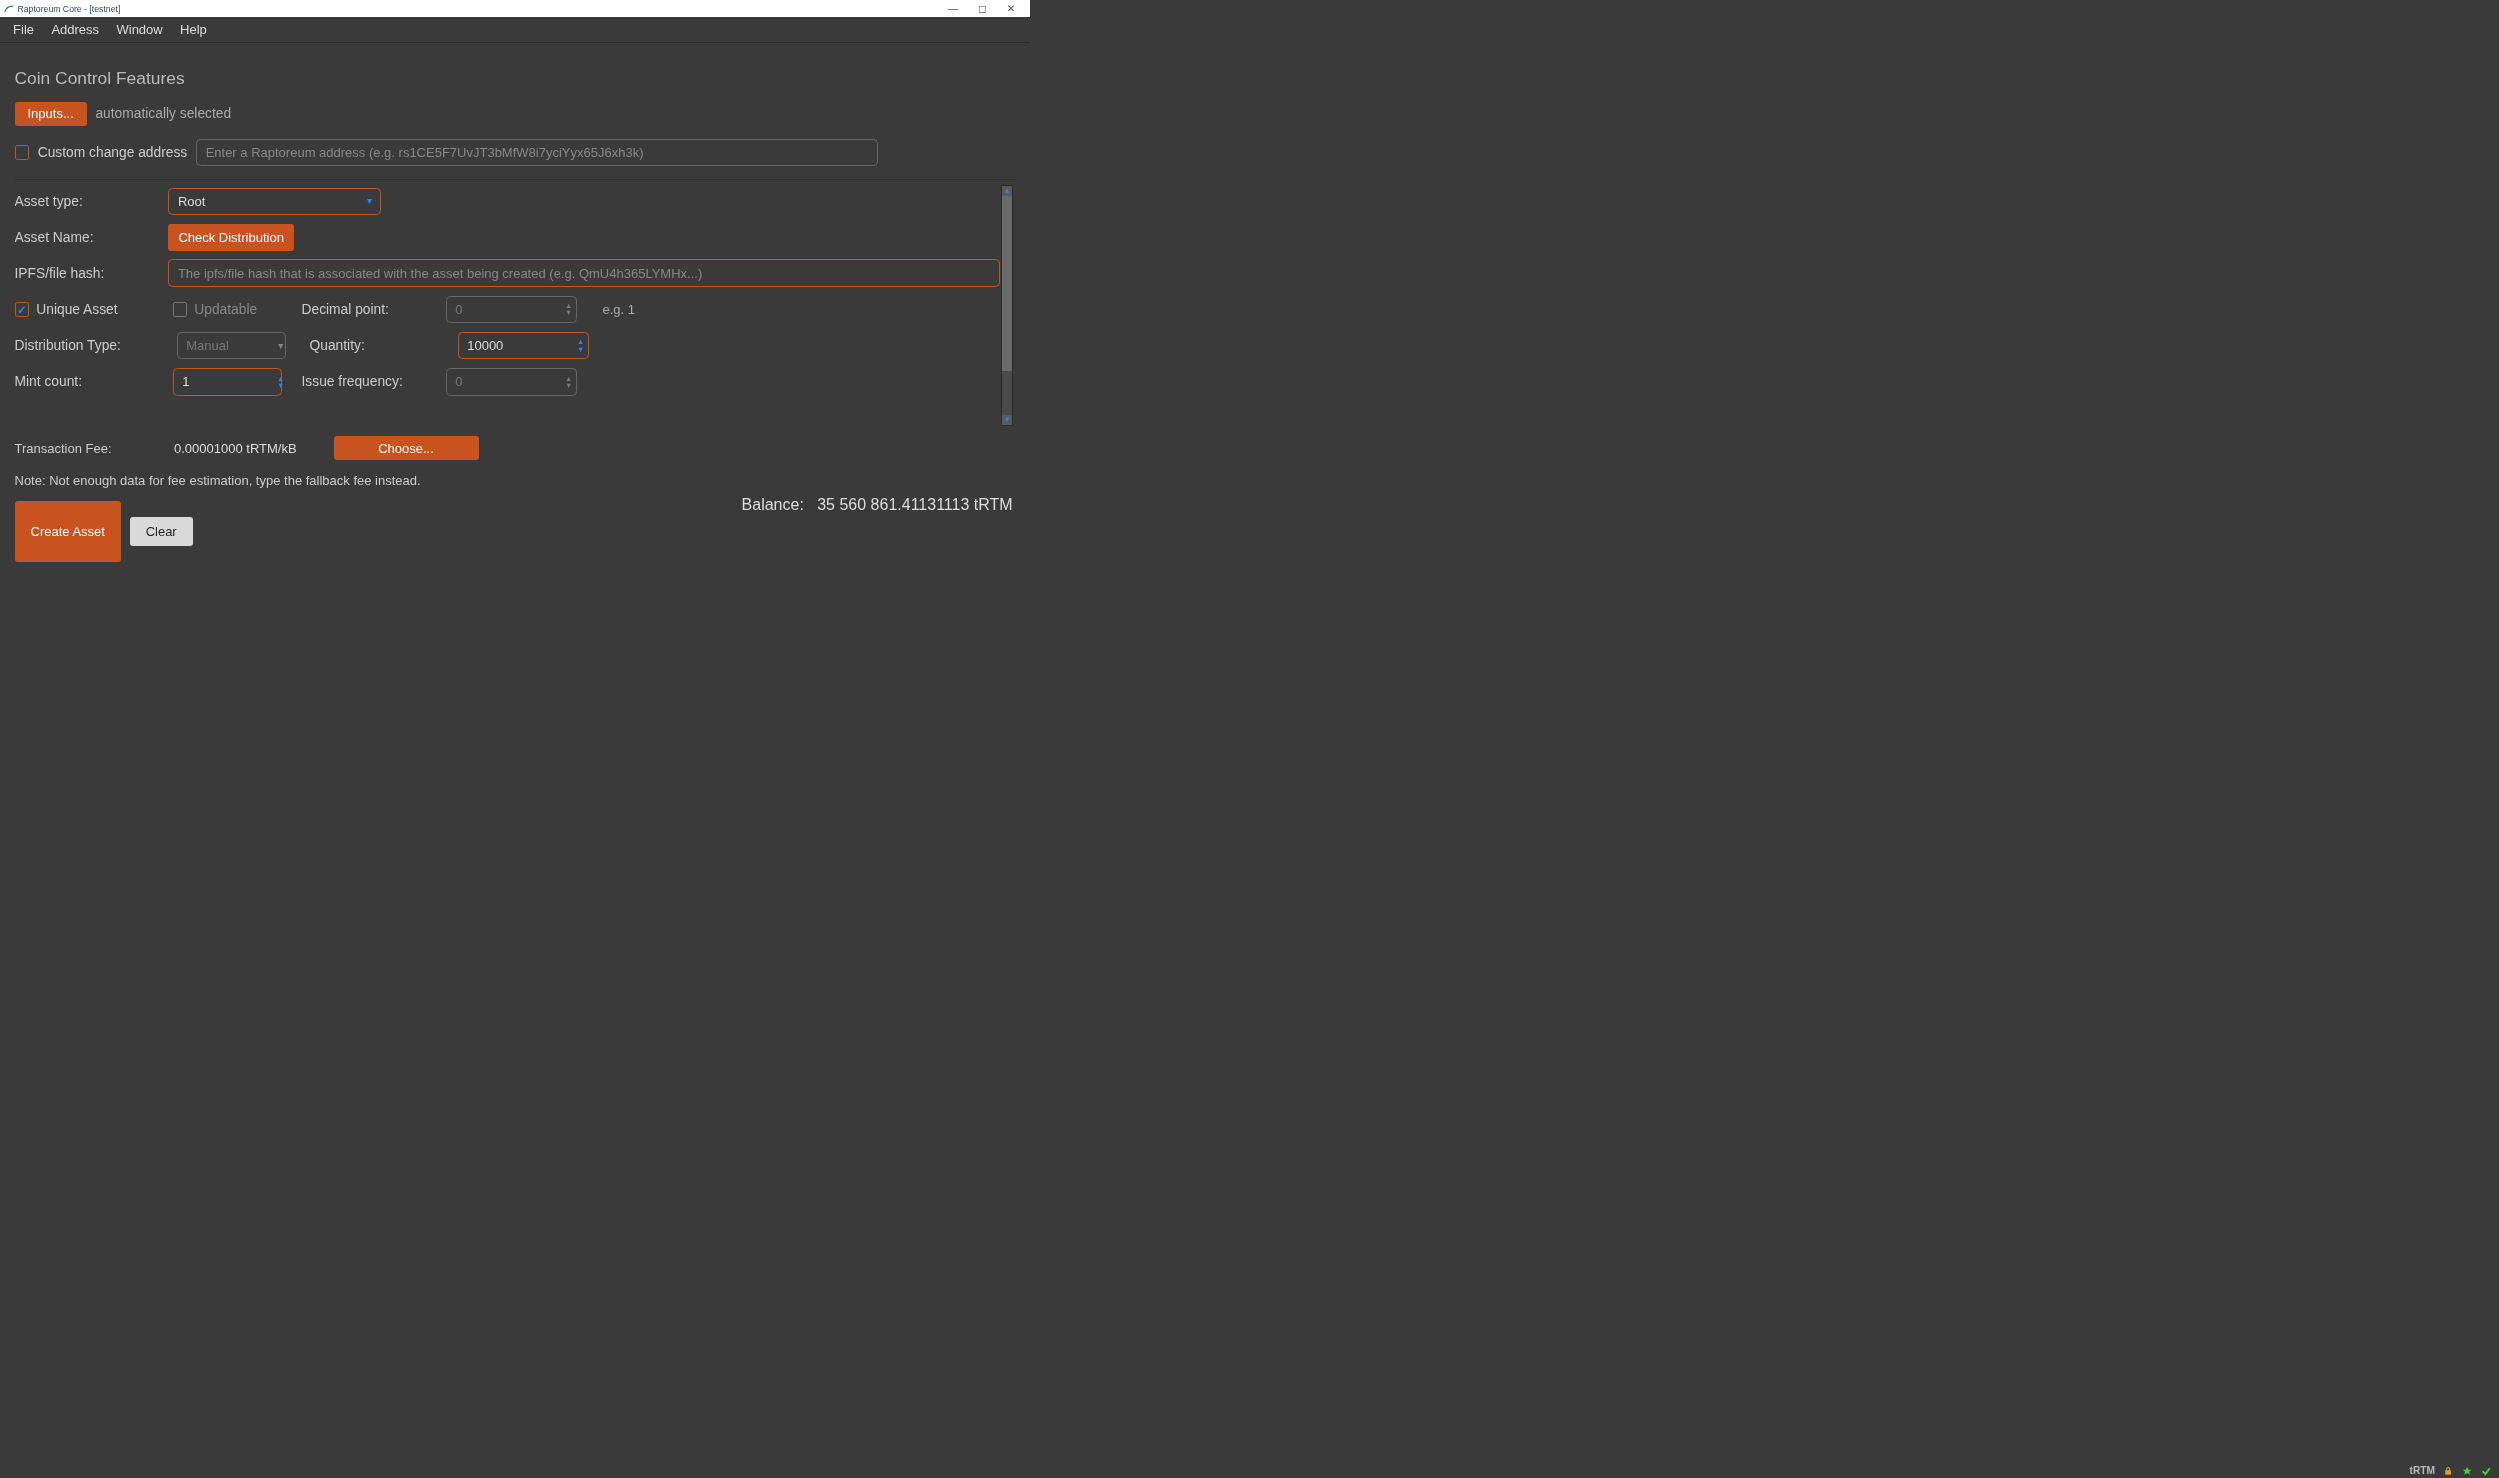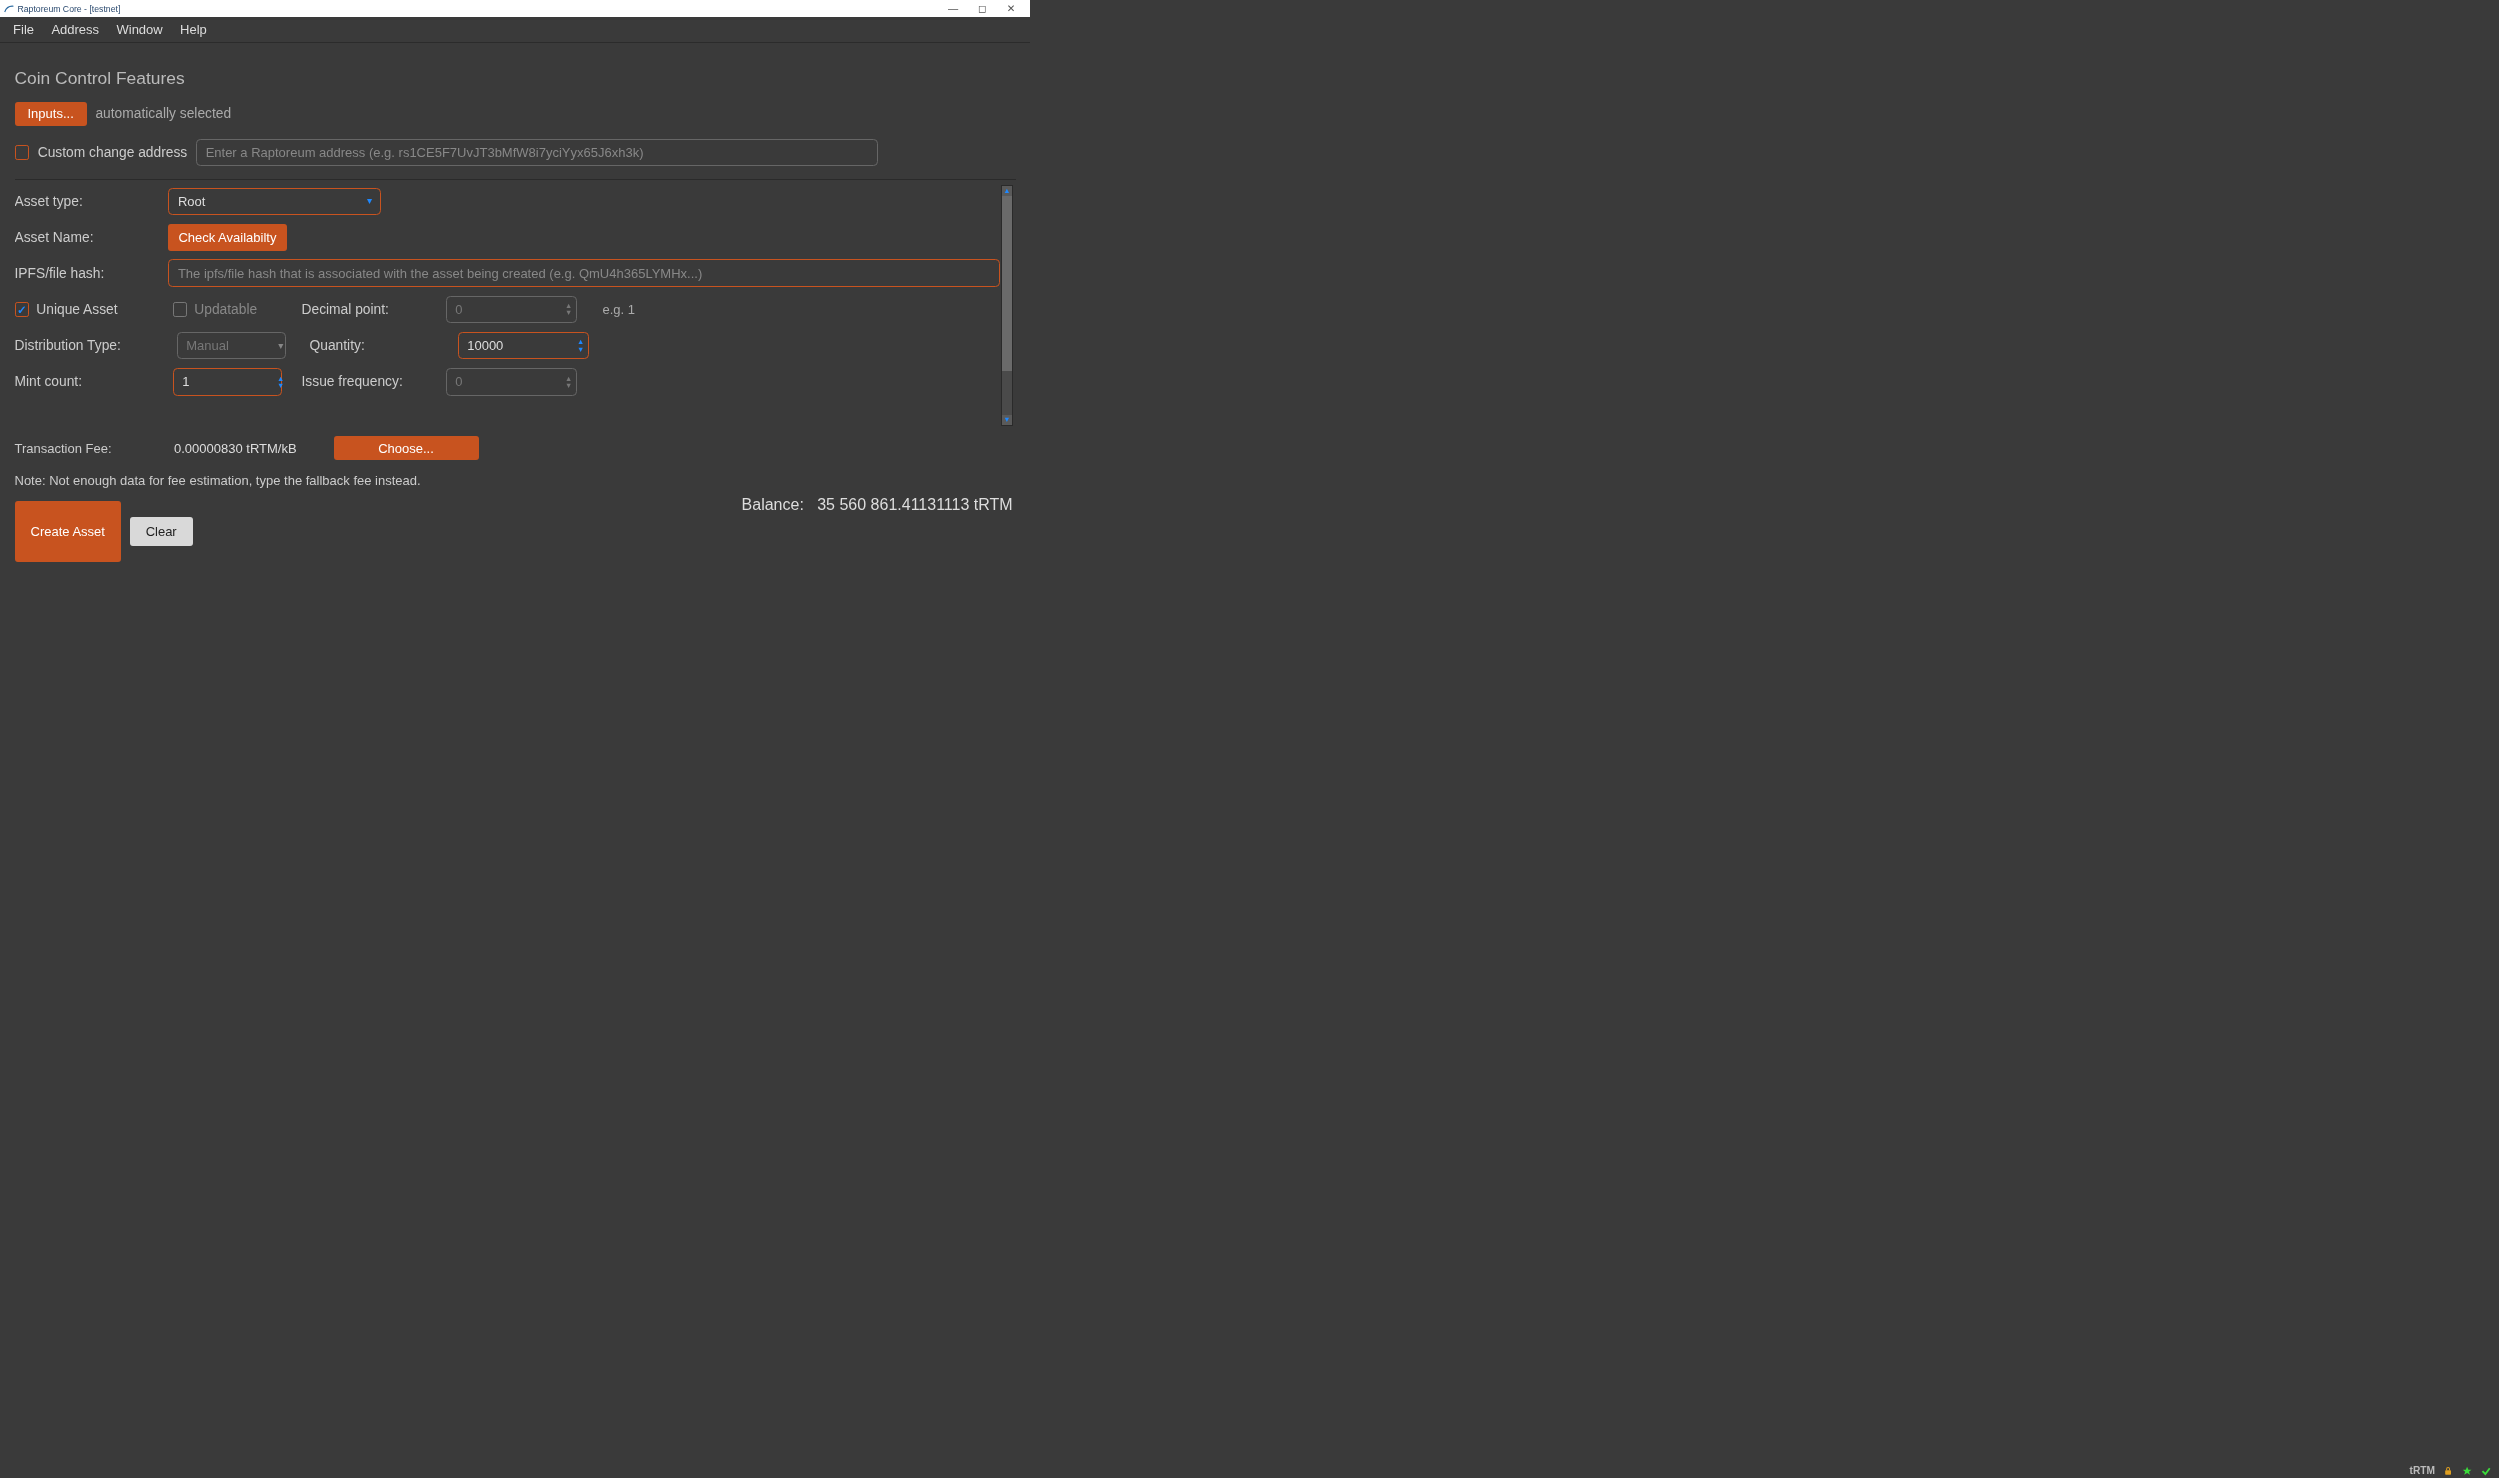--- a/index.html
+++ b/index.html
@@ -112,21 +112,21 @@
     <div class="row">
       <span class="label">Asset type:</span>
       <span class="select-box">
         <input class="input-text orange" style="width: 213px;" readonly="" value="Root">
         <span class="caret">▼</span>
       </span>
     </div>
 
     <div class="row">
       <span class="label">Asset Name:</span>
-      <button class="btn btn-orange" style="padding:5.8px 10.2px;">Check Availabilty</button>
+      <button class="btn btn-orange" style="padding:5.8px 10.2px;">Check Distribution</button>
     </div>
 
 
     <div class="row">
       <span class="label">IPFS/file hash:</span>
       <input class="input-text orange" style="flex: 0 0 832px;" placeholder="The ipfs/file hash that is associated with the asset being created (e.g. QmU4h365LYMHx...)">
     </div>
 
     <div class="row" style="gap:13px;">
       <span style="width:145px; display:flex; align-items:center; gap:7.3px;">
@@ -187,21 +187,21 @@
       <div class="sb-btn">▲</div>
       <div class="sb-track">
         <div class="sb-thumb"></div>
       </div>
       <div class="sb-btn">▼</div>
     </div>
   </div>
 
   <div class="fee-row">
     <span class="label" style="min-width:145px; font-size:13px;">Transaction Fee:</span>
-    <span style="color:#ddd; font-size:13px; min-width:145px;">0.00000830 tRTM/kB</span>
+    <span style="color:#ddd; font-size:13px; min-width:145px;">0.00001000 tRTM/kB</span>
     <button class="btn btn-orange" style="width:145px;">Choose...</button>
   </div>
 
   <div class="note-row">Note: Not enough data for fee estimation, type the fallback fee instead.</div>
 
   <div class="actions-row">
     <button class="btn btn-orange" style="padding:23px 16px;">Create Asset</button>
     <button class="btn btn-gray" style="padding:7.3px 16px;">Clear</button>
   </div>
 

